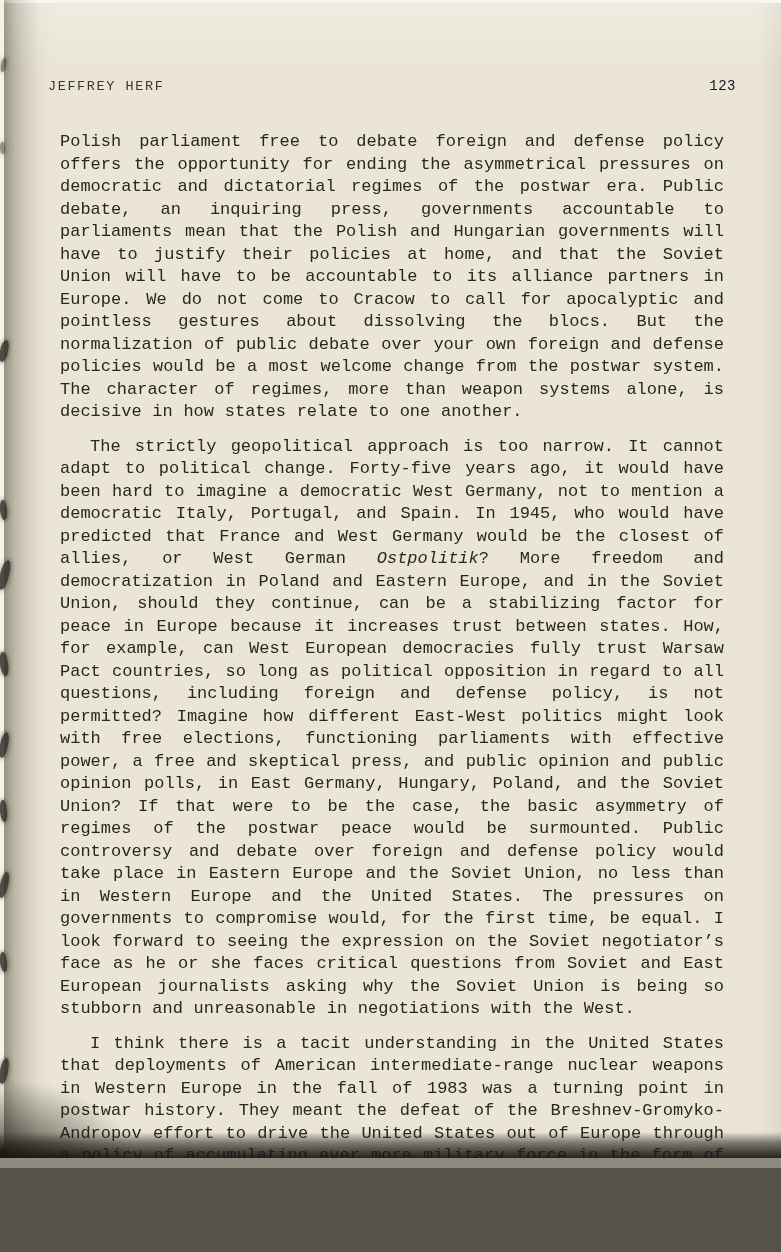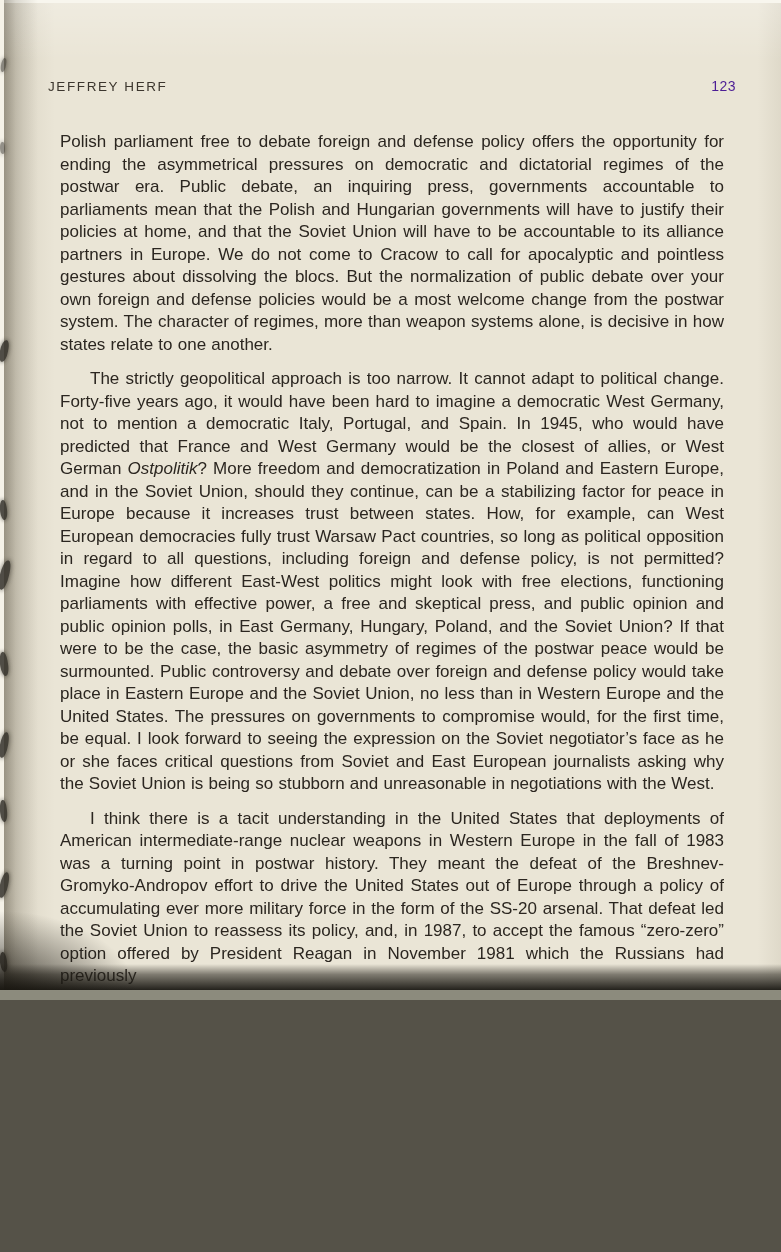--- a/index.html
+++ b/index.html
@@ -3,24 +3,24 @@
 <meta charset="utf-8">
 <style>
   html, body {
     margin: 0;
     padding: 0;
     background: #555248;
   }
   .scan {
     position: relative;
     width: 781px;
-    height: 1000px;
+    height: 1168px;
     background: #eae5d6;
     overflow: hidden;
-    font-family: Liberation Sans, sans-serif;
+    font-family: Liberation Mono, monospace;
   }
   
   .paper-tone {
     position: absolute;
     inset: 0;
     background:
       linear-gradient(180deg, rgba(255,255,255,0.25) 0%, rgba(255,255,255,0) 6%),
       linear-gradient(90deg, rgba(120,110,88,0.30) 0%, rgba(120,110,88,0.10) 3%, rgba(120,110,88,0.0) 7%),
       linear-gradient(270deg, rgba(120,110,88,0.10) 0%, rgba(120,110,88,0.0) 3%);
     pointer-events: none;
@@ -101,21 +101,21 @@
     display: flex;
     justify-content: space-between;
     align-items: baseline;
     font-size: 13.5px;
     letter-spacing: 1.6px;
     color: #3c362e;
   }
   .running-header .pageno {
     letter-spacing: 0.5px;
     font-size: 14px;
-    color: #4c1d95;
+    color: #0f172a;
   }
   .body-text {
     margin-top: 37px;
     font-size: 17px;
     line-height: 22.5px;
     text-align: justify;
     word-spacing: 0.5px;
   }
   .body-text p {
     margin: 12px;

